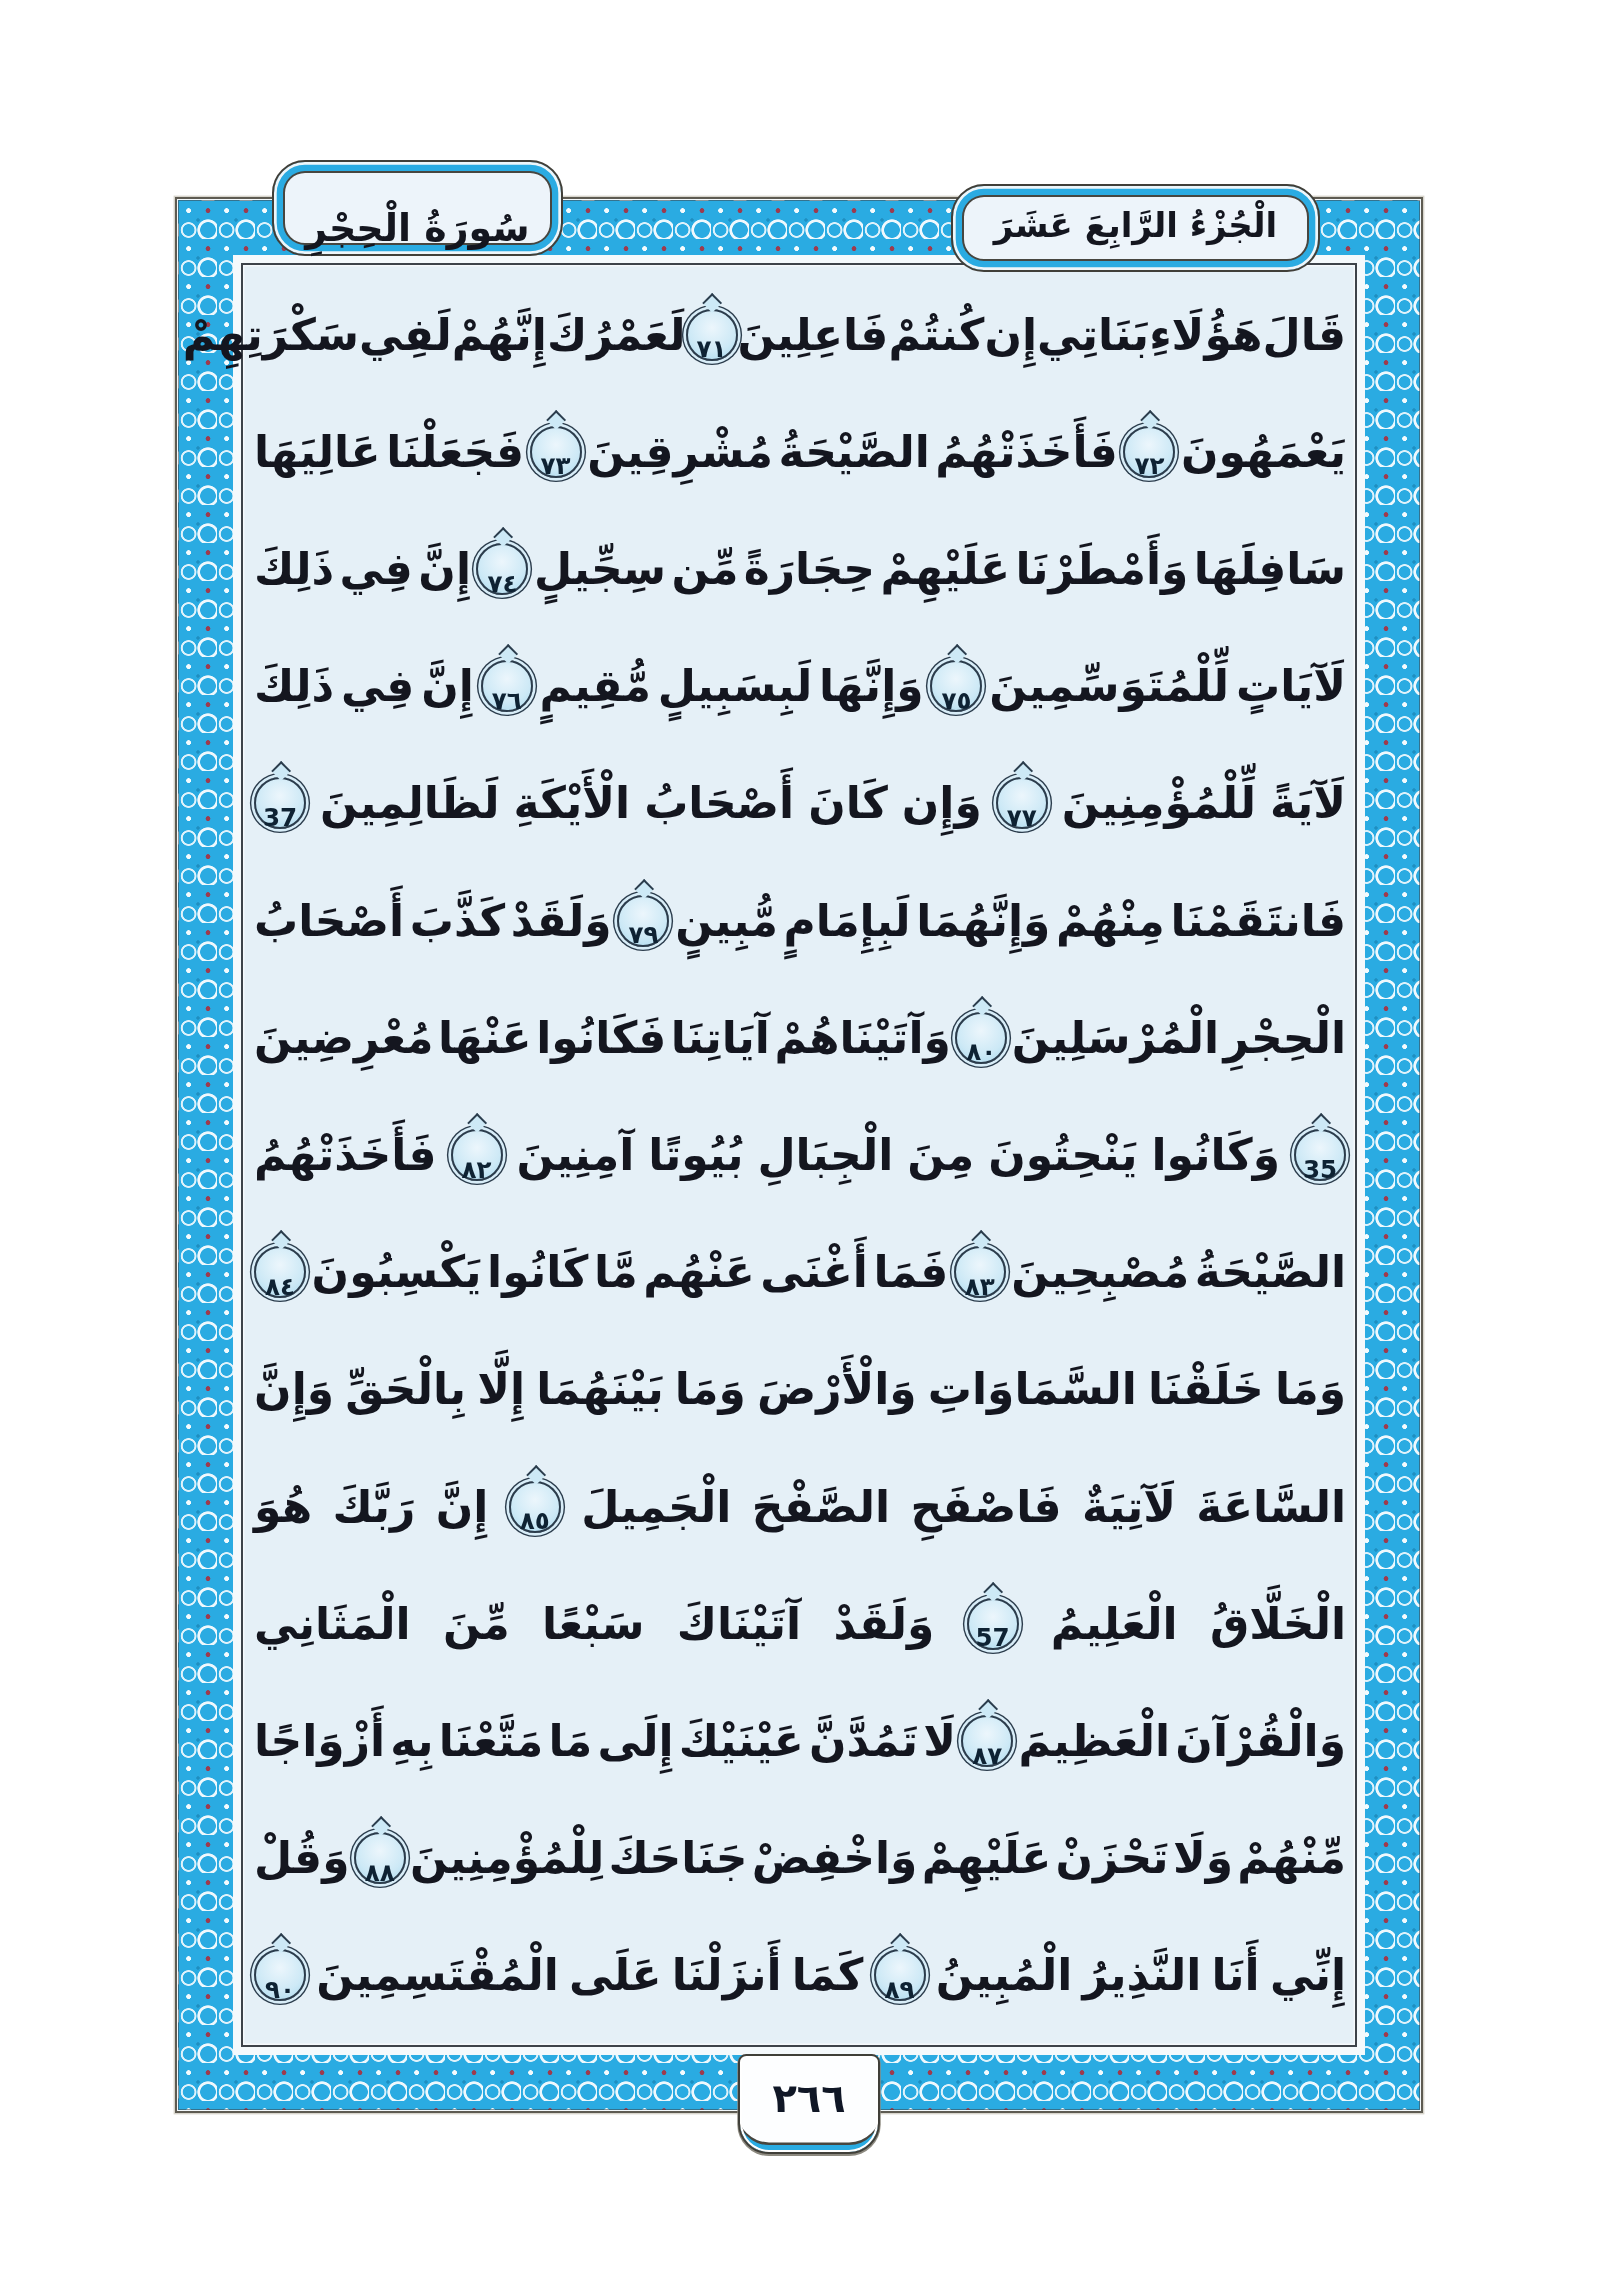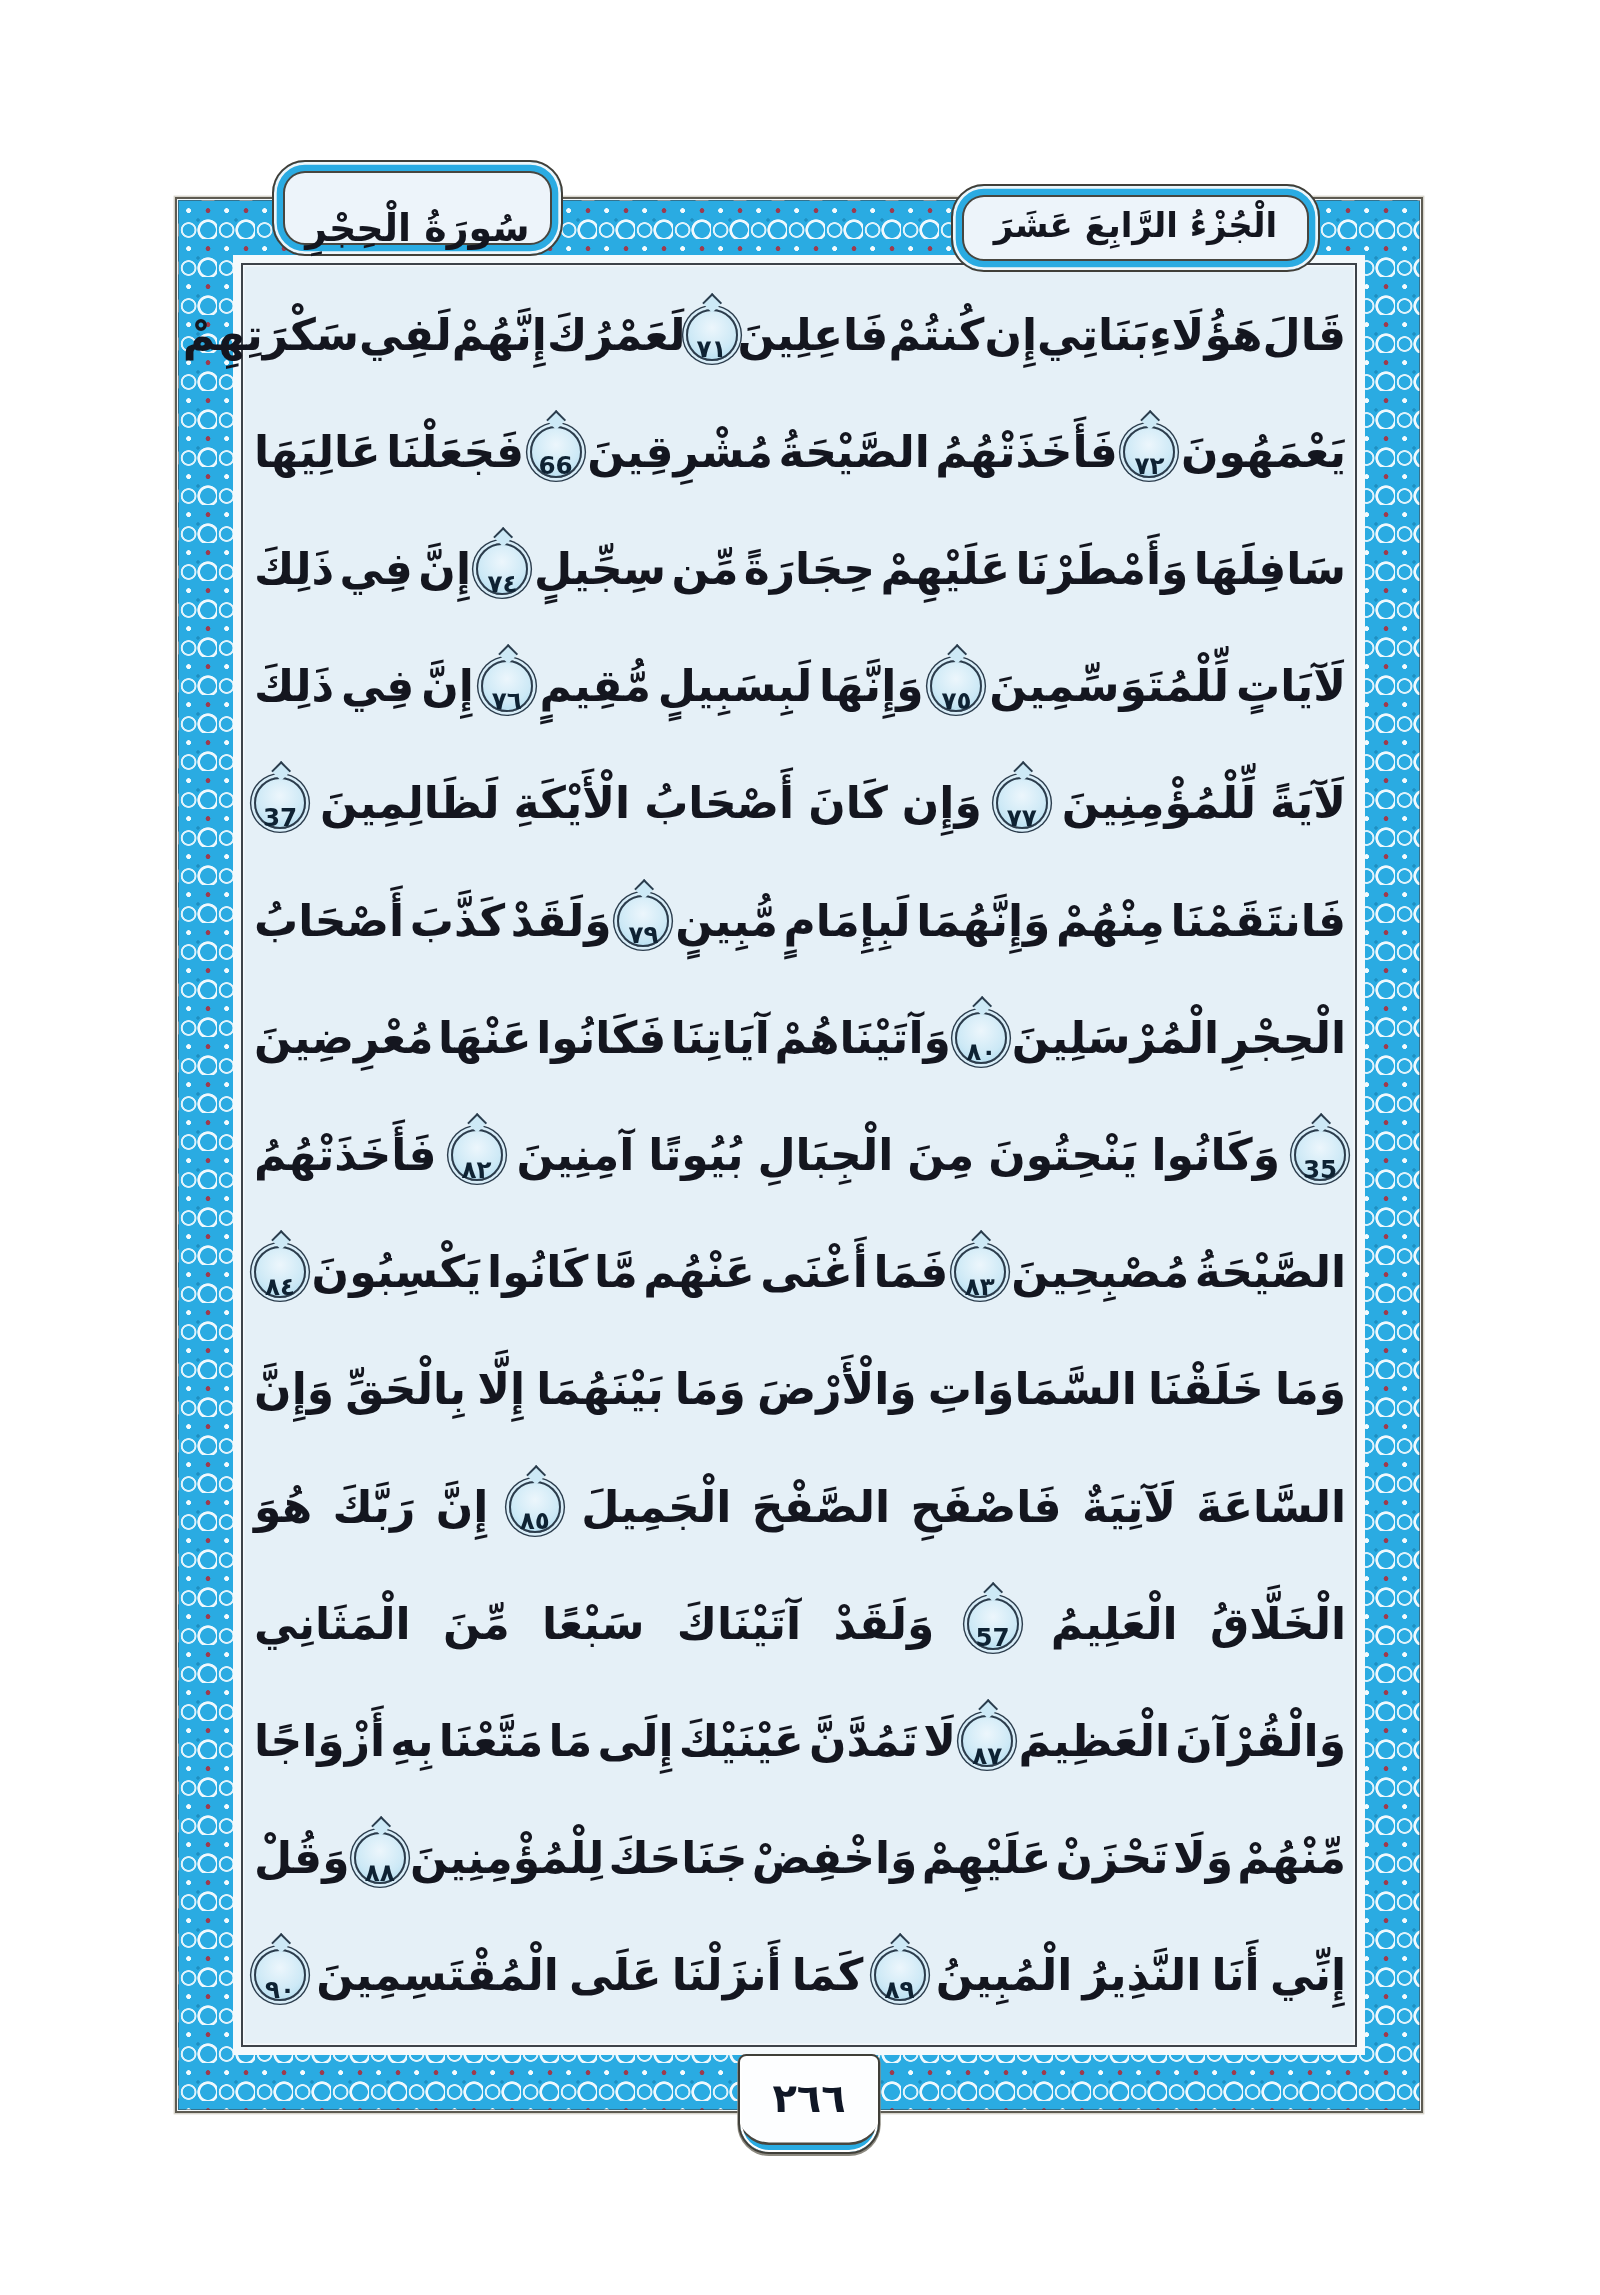--- a/index.html
+++ b/index.html
@@ -129,21 +129,21 @@
     </div>
     <div class="qline">
       <span class="word">يَعْمَهُونَ</span>
       <span class="ayah">
         <span class="ayah-num">٧٢</span>
       </span>
       <span class="word">فَأَخَذَتْهُمُ</span>
       <span class="word">الصَّيْحَةُ</span>
       <span class="word">مُشْرِقِينَ</span>
       <span class="ayah">
-        <span class="ayah-num">66</span>
+        <span class="ayah-num">٧٣</span>
       </span>
       <span class="word">فَجَعَلْنَا</span>
       <span class="word">عَالِيَهَا</span>
     </div>
     <div class="qline">
       <span class="word">سَافِلَهَا</span>
       <span class="word">وَأَمْطَرْنَا</span>
       <span class="word">عَلَيْهِمْ</span>
       <span class="word">حِجَارَةً</span>
       <span class="word">مِّن</span>

